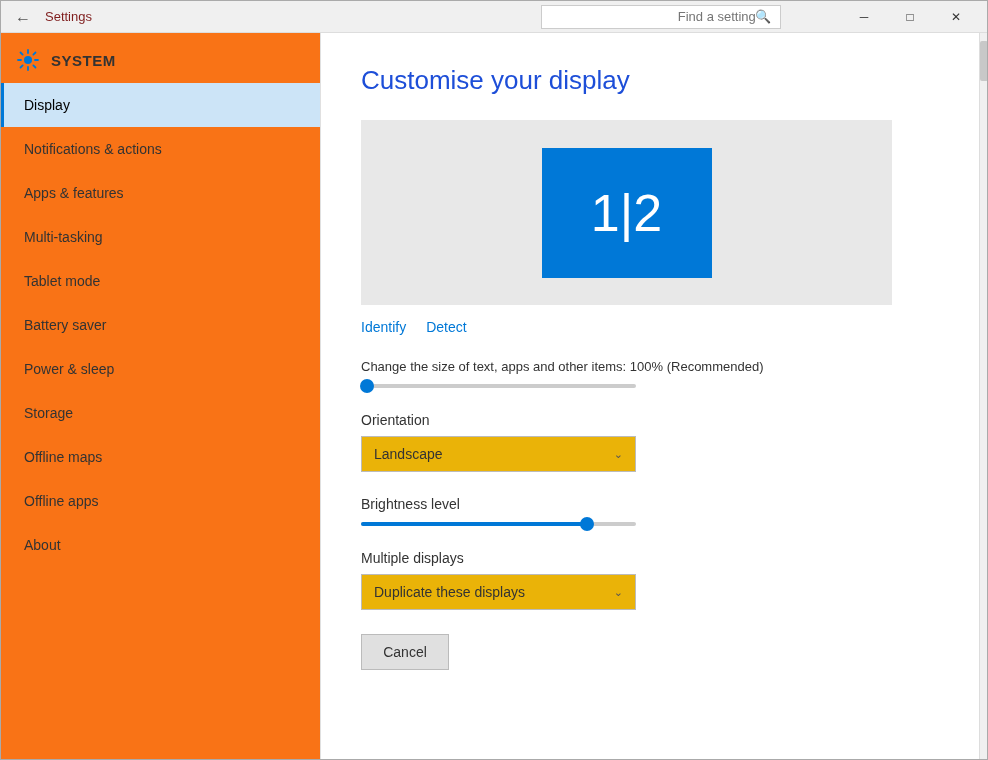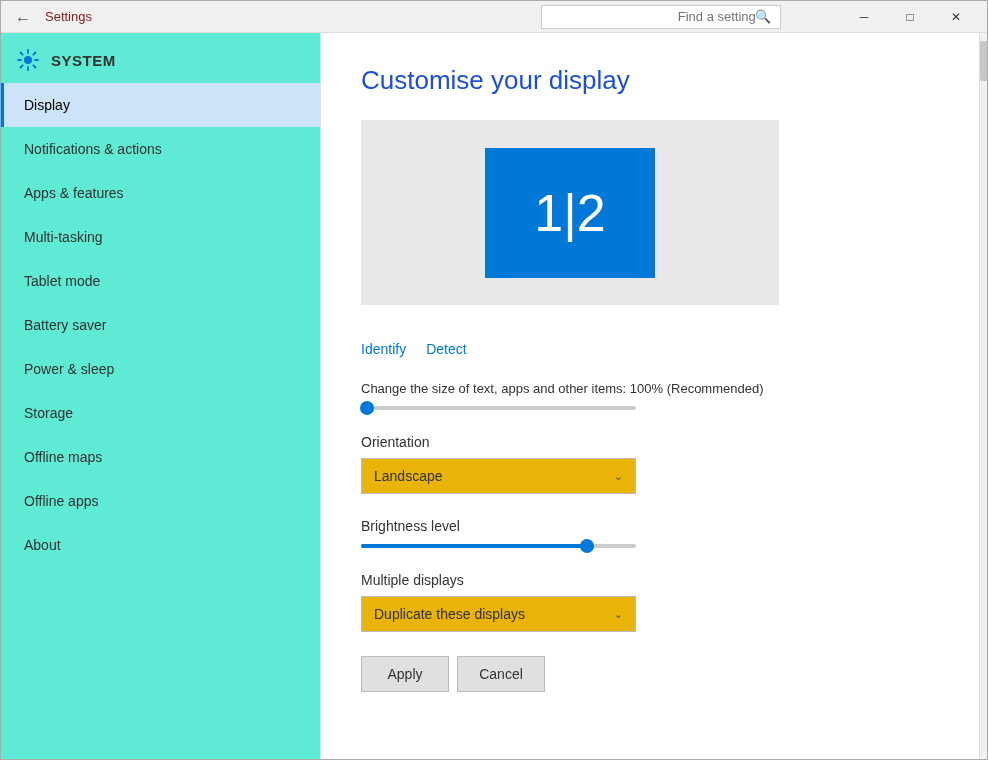--- a/index.html
+++ b/index.html
@@ -79,21 +79,21 @@
 
     
     .app-container {
       display: flex;
       height: calc(760px - 32px);
     }
 
     
     .sidebar {
       width: 320px;
-      background: #5eead4;
+      background: #f97316;
       display: flex;
       flex-direction: column;
       overflow-y: auto;
       border-right: 1px solid #e0e0e0;
     }
     .sidebar-header {
       display: flex;
       align-items: center;
       padding: 16px 16px 12px 16px;
       gap: 12px;
@@ -134,27 +134,27 @@
     }
     .content-title {
       font-size: 26px;
       font-weight: 300;
       color: #1d4ed8;
       margin-bottom: 24px;
     }
 
     
     .display-preview {
-      width: 418px;
+      width: 531px;
       height: 185px;
       background: #e8e8e8;
       display: flex;
       align-items: center;
       justify-content: center;
-      margin-bottom: 36px;
+      margin-bottom: 14px;
     }
     .display-monitor {
       width: 170px;
       height: 130px;
       background: #0078d7;
       display: flex;
       align-items: center;
       justify-content: center;
     }
     .display-monitor-label {
@@ -408,21 +408,20 @@
 
     <div class="dropdown-container">
       <div class="dropdown-label">Multiple displays</div>
       <div class="dropdown">
         <span>Duplicate these displays</span>
         <span class="dropdown-arrow">⌄</span>
       </div>
     </div>
 
     <div class="buttons-row">
-      <button class="btn">Apply</button>
       <button class="btn">Cancel</button>
     </div>
   </div>
 
   <div class="scrollbar-right">
     <div class="scrollbar-thumb-right"></div>
   </div>
 </div>
 
 </body></html>

